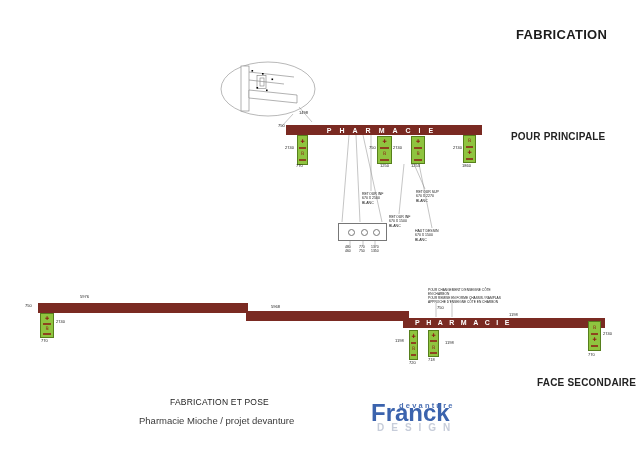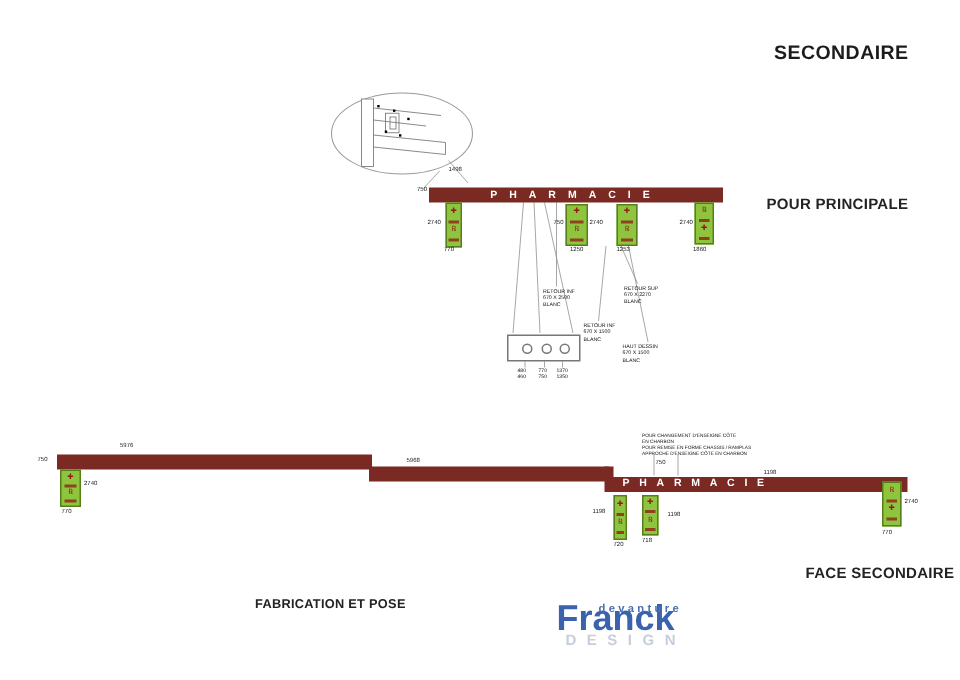--- a/index.html
+++ b/index.html
@@ -12,21 +12,21 @@
   .band-text.left{width:auto;text-align:left;padding-left:7px;letter-spacing:6.5px;}
   .panel{position:absolute;background:#8fc43f;border:0.5px solid #567f1c;display:flex;flex-direction:column;align-items:center;justify-content:space-evenly;overflow:hidden;box-sizing:border-box;}
   .picon{font-size:5px;line-height:5px;color:#8d2015;}
   .microbar{width:72%;height:2px;background:#8d2015;opacity:.78;}
   .dim{position:absolute;font-size:4px;line-height:4px;color:#1a1a1a;white-space:nowrap;}
   .ann{position:absolute;font-size:3.5px;line-height:4.3px;color:#151515;white-space:nowrap;}
   .note{position:absolute;font-size:3.2px;line-height:3.9px;color:#151515;white-space:nowrap;}
   .fixlabel{position:absolute;font-size:3.4px;line-height:3.7px;color:#151515;text-align:center;white-space:nowrap;}
   .fixbox{position:absolute;left:338px;top:223px;width:47px;height:16px;border:0.6px solid #777;background:#fff;}
   .fixcircle{position:absolute;width:5px;height:5px;border:0.6px solid #777;border-radius:50%;top:5px;background:#fff;}
-  .footer-title{position:absolute;left:170px;top:397px;font-size:8.5px;font-weight:700;color:#222;letter-spacing:.2px;}
+  .footer-title{position:absolute;left:170px;top:397px;font-size:8.5px;font-weight:400;color:#222;letter-spacing:.2px;}
   .footer-sub{position:absolute;left:139px;top:415px;font-size:9.5px;color:#3a3a3a;}
   .logo-top{position:absolute;left:399px;top:401px;font-size:7.5px;font-weight:700;color:#4a6fb3;letter-spacing:2.2px;z-index:3;}
   .logo-main{position:absolute;left:371px;top:400px;font-size:24px;font-weight:700;color:#3b63ad;z-index:2;line-height:26px;}
   .logo-sub{position:absolute;left:377px;top:422px;font-size:10px;font-weight:600;color:#c7cdda;letter-spacing:7px;z-index:1;}
   svg.overlay{position:absolute;left:0;top:0;z-index:0;}
 </style>
 </head>
 <body>
 
 <div id="sheet">
@@ -63,21 +63,21 @@
       <line x1="414" y1="164" x2="425" y2="189"></line>
       <line x1="419" y1="164" x2="432" y2="228"></line>
       <line x1="350" y1="239" x2="350" y2="245"></line>
       <line x1="363" y1="239" x2="363" y2="245"></line>
       <line x1="375" y1="239" x2="375" y2="245"></line>
       <line x1="436" y1="303" x2="436" y2="317"></line>
       <line x1="452" y1="303" x2="452" y2="317"></line>
     </g>
   </svg>
 
-  <div class="sheet-title">SECONDAIRE</div>
+  <div class="sheet-title">FABRICATION</div>
 
   <div class="band" style="left:286px;top:125px;width:196px;height:10px;">
     <span class="band-text">PHARMACIE</span>
   </div>
 
   <div class="panel" style="left:297px;top:135px;width:11px;height:30px;">
     <span class="picon">✚</span>
     <div class="microbar"></div>
     <span class="picon">℞</span>
     <div class="microbar"></div>
@@ -202,18 +202,19 @@
   <div class="note" style="left:428px;top:289px;">
     <div>POUR CHANGEMENT D'ENSEIGNE CÔTE</div>
     <div>EN CHARBON</div>
     <div>POUR REMISE EN FORME CHASSIS / RAMPLAS</div>
     <div>APPROCHE D'ENSEIGNE CÔTE EN CHARBON</div>
   </div>
 
   <div class="facelabel" style="left:519px;top:377px;padding-left:18px;">FACE SECONDAIRE</div>
 
   <div class="footer-title">FABRICATION ET POSE</div>
+  <div class="footer-sub">Pharmacie Mioche / projet devanture</div>
 
   <div class="logo-top">devanture</div>
   <div class="logo-main">Franck</div>
   <div class="logo-sub">DESIGN</div>
 
 </div>
 
 </body></html>

